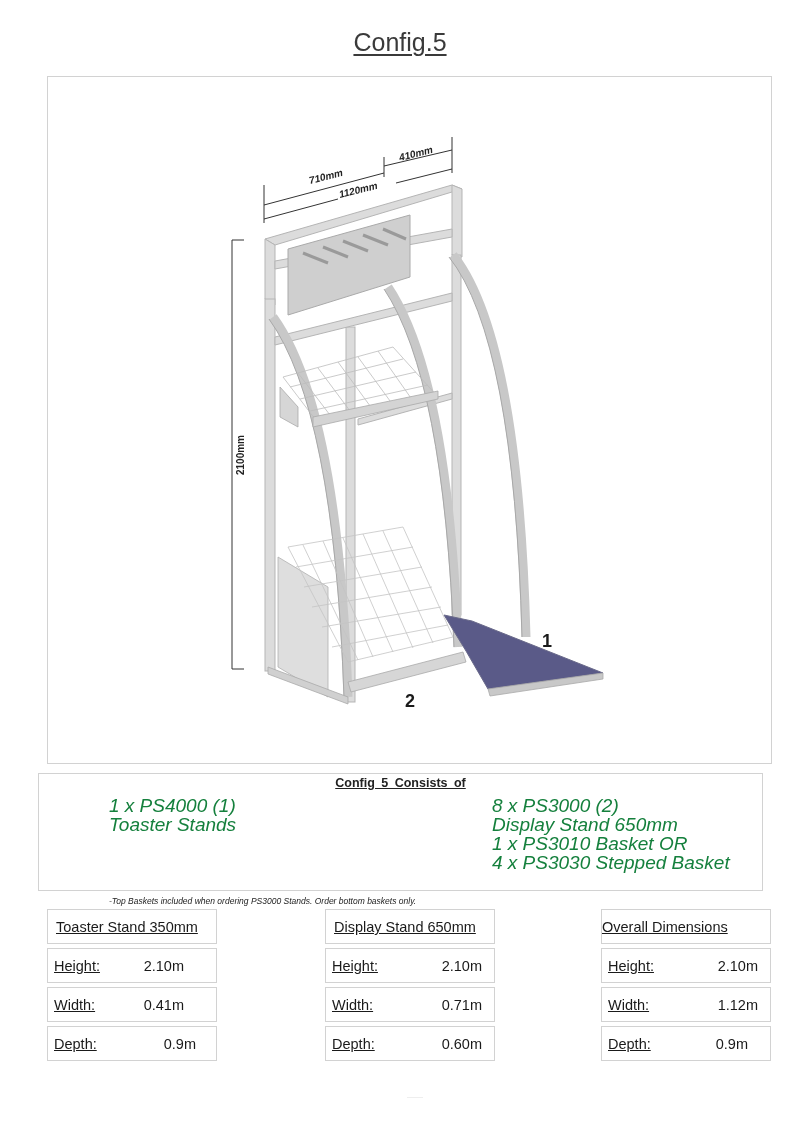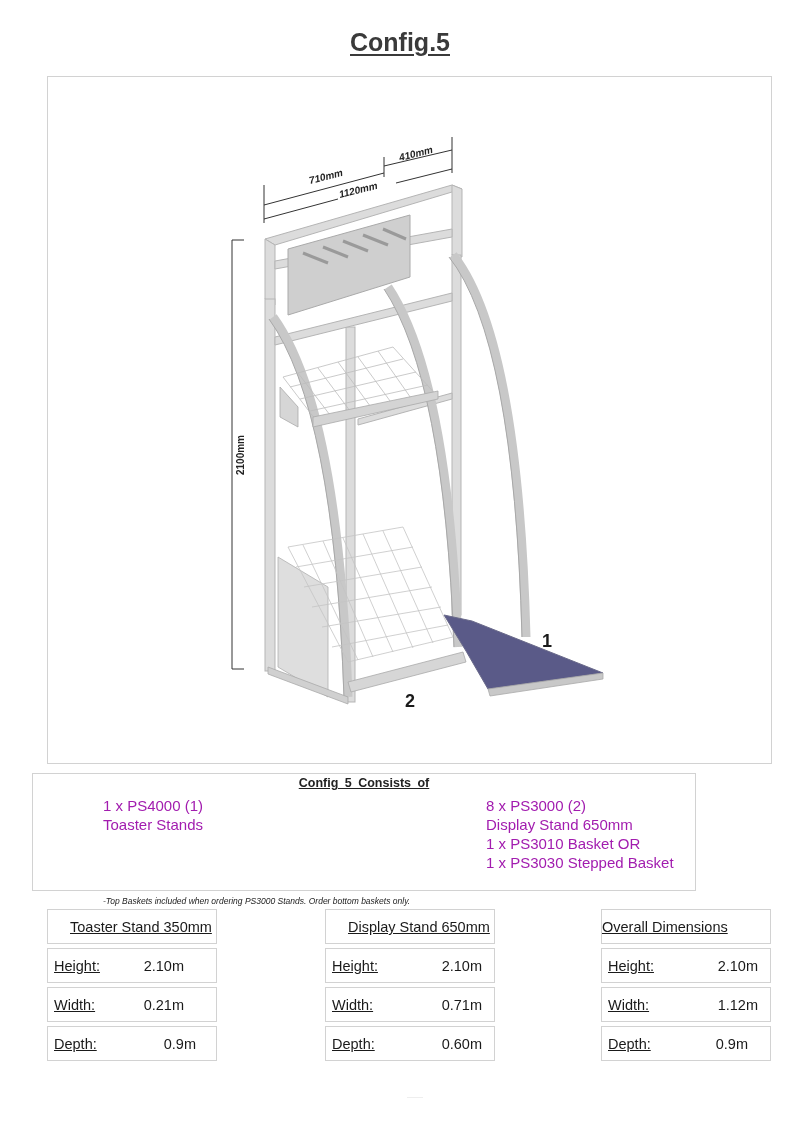--- a/index.html
+++ b/index.html
@@ -1,58 +1,58 @@
 <!DOCTYPE html>
 <html><head>
   <meta charset="utf-8">
   <style>
     * { box-sizing: border-box; margin: 0; padding: 0; }
     html, body { width: 800px; height: 1131px; background: #ffffff; overflow: hidden; }
     body { position: relative; font-family: "Liberation Sans", sans-serif; color: #1a1a1a; }
 
     .page-title {
       position: absolute; left: 0; top: 28px; width: 800px; text-align: center;
-      font-family: "Liberation Sans", sans-serif; font-weight: bold; font-size: 25px;
+      font-family: "Liberation Sans", sans-serif; font-weight: normal; font-size: 25px;
       color: #3a3a3a; text-decoration: underline; text-decoration-thickness: 2px; text-underline-offset: 3px;
     }
 
     .figure-frame {
       position: absolute; left: 47px; top: 76px; width: 725px; height: 688px;
       border: 1.5px solid #d2d2d2; background: #fff;
     }
     .figure-frame svg { position: absolute; left: 0; top: 0; }
 
     .dim-label {
       font-family: "Liberation Sans", sans-serif; font-weight: bold; font-style: italic;
       font-size: 10px; fill: #222;
     }
     .callout { font-family: "Liberation Sans", sans-serif; font-weight: bold; font-size: 18px; fill: #1a1a1a; }
 
     .consists-box {
-      position: absolute; left: 32px; top: 773px; width: 664px; height: 118px;
+      position: absolute; left: 38px; top: 773px; width: 725px; height: 118px;
       border: 1.5px solid #d2d2d2;
     }
     .consists-title {
       position: absolute; left: 0; top: 2px; width: 100%; text-align: center;
       font-weight: bold; font-size: 12.5px; text-decoration: underline; color: #222; word-spacing: 3px;
     }
-    .consists-col { position: absolute; top: 22px; font-size: 15px; line-height: 19px; color: #a21caf; }
+    .consists-col { position: absolute; top: 22px; font-size: 19px; line-height: 19px; color: #15803d; font-style: italic; }
     .consists-col.left { left: 70px; }
     .consists-col.right { left: 453px; }
     .consists-note {
       position: absolute; left: 70px; top: 102px; font-size: 8.5px; font-style: italic; color: #222; margin-top: 20px;
     }
 
     .spec-cell {
       position: absolute; width: 170px; height: 35px; border: 1.5px solid #d2d2d2; background: #fff;
       font-size: 14.5px; color: #1a1a1a;
     }
     .spec-cell .label { position: absolute; left: 6px; top: 9px; text-decoration: underline; }
     .spec-cell .value { position: absolute; right: 32px; top: 9px; }
-    .spec-cell.header .label { left: 22px; }
+    .spec-cell.header .label { left: 8px; }
     .spec-cell.header.centered .label { left: 0; width: 100%; text-align: left; }
 
     .footer-smudge {
       position: absolute; left: 407px; top: 1097px; width: 16px; height: 1px; background: #eeeeee;
     }
   </style>
 </head>
 <body>
 
 <div class="page-title">Config.5</div>
@@ -164,35 +164,35 @@
 <div class="consists-box">
   <div class="consists-title">Config 5 Consists of</div>
   <div class="consists-col left">
     <div>1 x PS4000 (1)</div>
     <div>Toaster Stands</div>
   </div>
   <div class="consists-col right">
     <div>8 x PS3000 (2)</div>
     <div>Display Stand 650mm</div>
     <div>1 x PS3010 Basket OR</div>
-    <div>1 x PS3030 Stepped Basket</div>
+    <div>4 x PS3030 Stepped Basket</div>
   </div>
   <div class="consists-note">-Top Baskets included when ordering  PS3000 Stands. Order bottom baskets only.</div>
 </div>
 
 <div class="spec-cell header" style="left:47px; top:909px;">
   <span class="label">Toaster Stand 350mm</span>
 </div>
 <div class="spec-cell" style="left:47px; top:948px;">
   <span class="label">Height:</span>
   <span class="value">2.10m</span>
 </div>
 <div class="spec-cell" style="left:47px; top:987px;">
   <span class="label">Width:</span>
-  <span class="value">0.21m</span>
+  <span class="value">0.41m</span>
 </div>
 <div class="spec-cell" style="left:47px; top:1026px;">
   <span class="label">Depth:</span>
   <span class="value" style="right:20px;">0.9m</span>
 </div>
 
 <div class="spec-cell header" style="left:325px; top:909px;">
   <span class="label">Display Stand 650mm</span>
 </div>
 <div class="spec-cell" style="left:325px; top:948px;">

